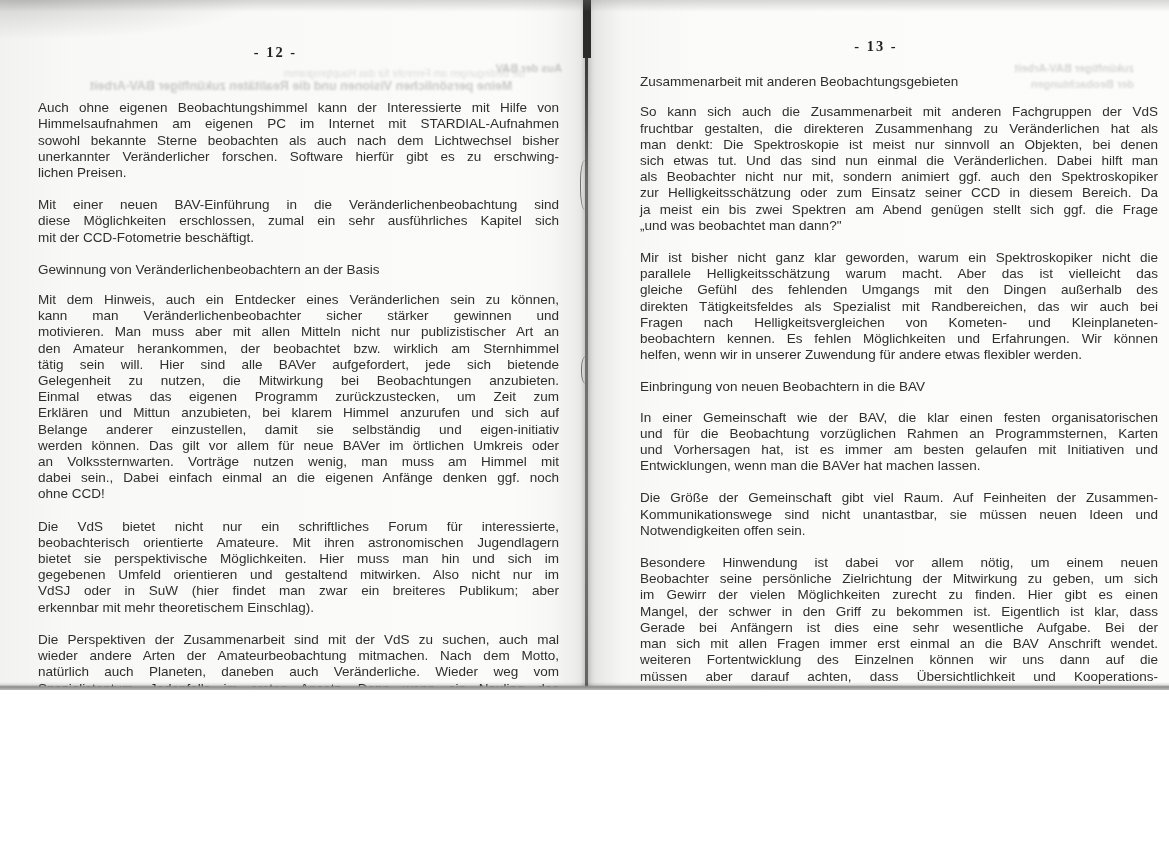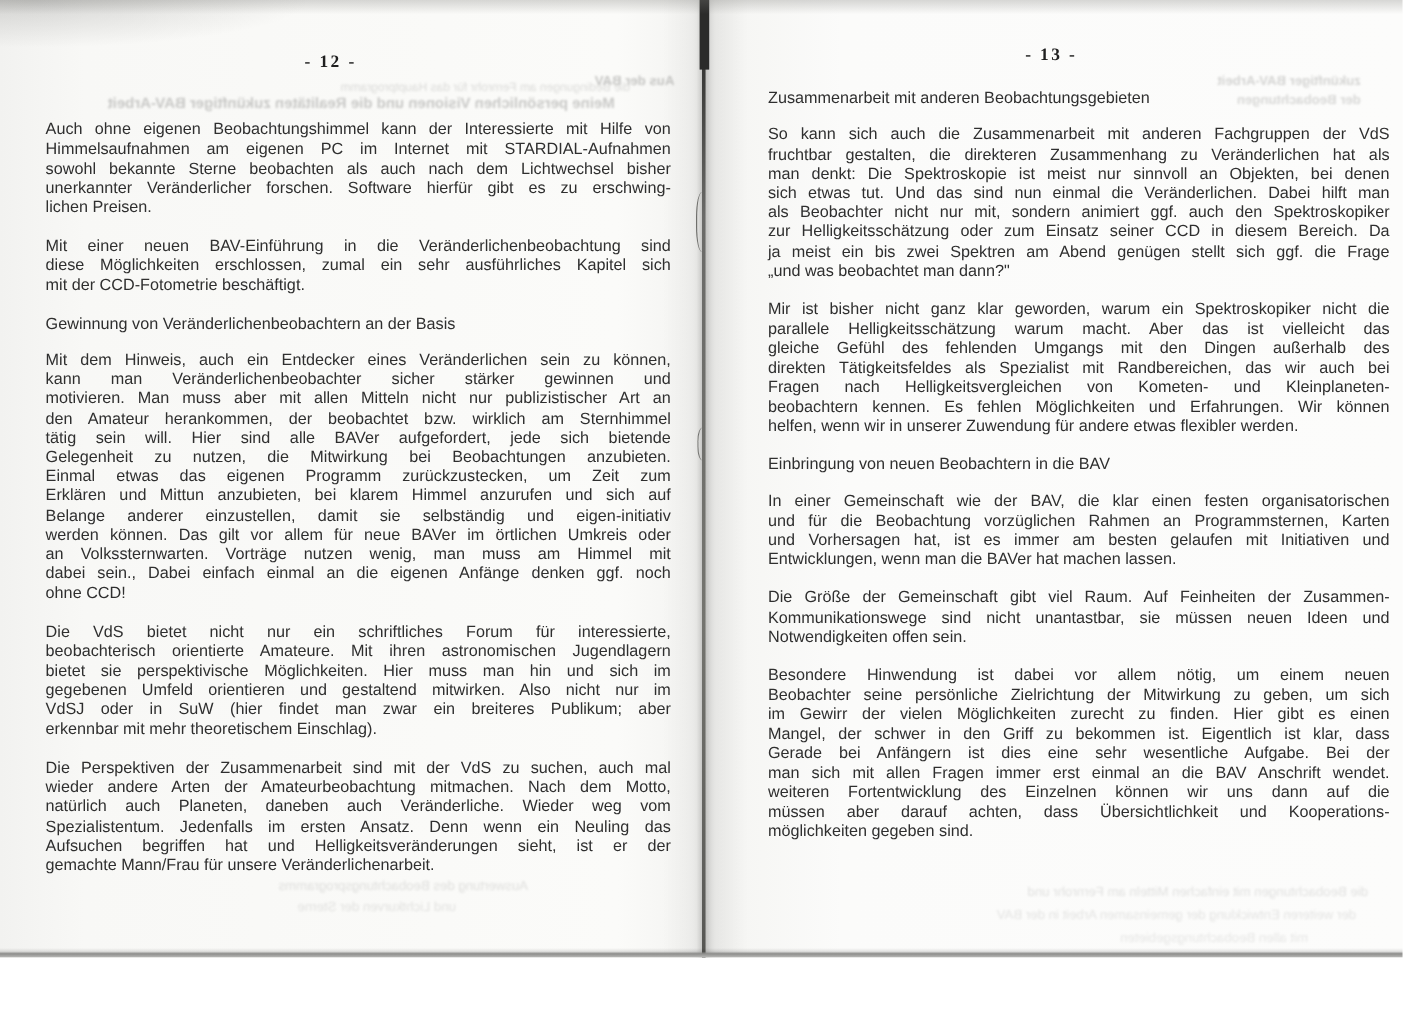--- a/index.html
+++ b/index.html
@@ -1,17 +1,17 @@
 <!DOCTYPE html>
 <html><head>
 <meta charset="utf-8">
 <style>
   html,body{margin:0;padding:0;width:1169px;height:850px;overflow:hidden;background:#ffffff;}
   .scan{
-    position:relative;width:1169px;height:798px;
+    position:relative;width:1169px;height:690px;
     font-family:"Liberation Sans","DejaVu Sans",sans-serif;
     background:linear-gradient(to right,
       #f2f2f0 0%, #f8f8f6 6%, #fbfbf9 44%,
       #f4f4f2 49.2%, #ededeb 50.1%, #f6f6f4 53%,
       #fbfbfa 60%, #fcfcfb 100%);
     overflow:hidden;
   }
   
   .edge-top{position:absolute;left:0;top:0;width:100%;height:14px;
     background:linear-gradient(to bottom,rgba(128,128,124,0.30),rgba(128,128,124,0.0) 85%);}

